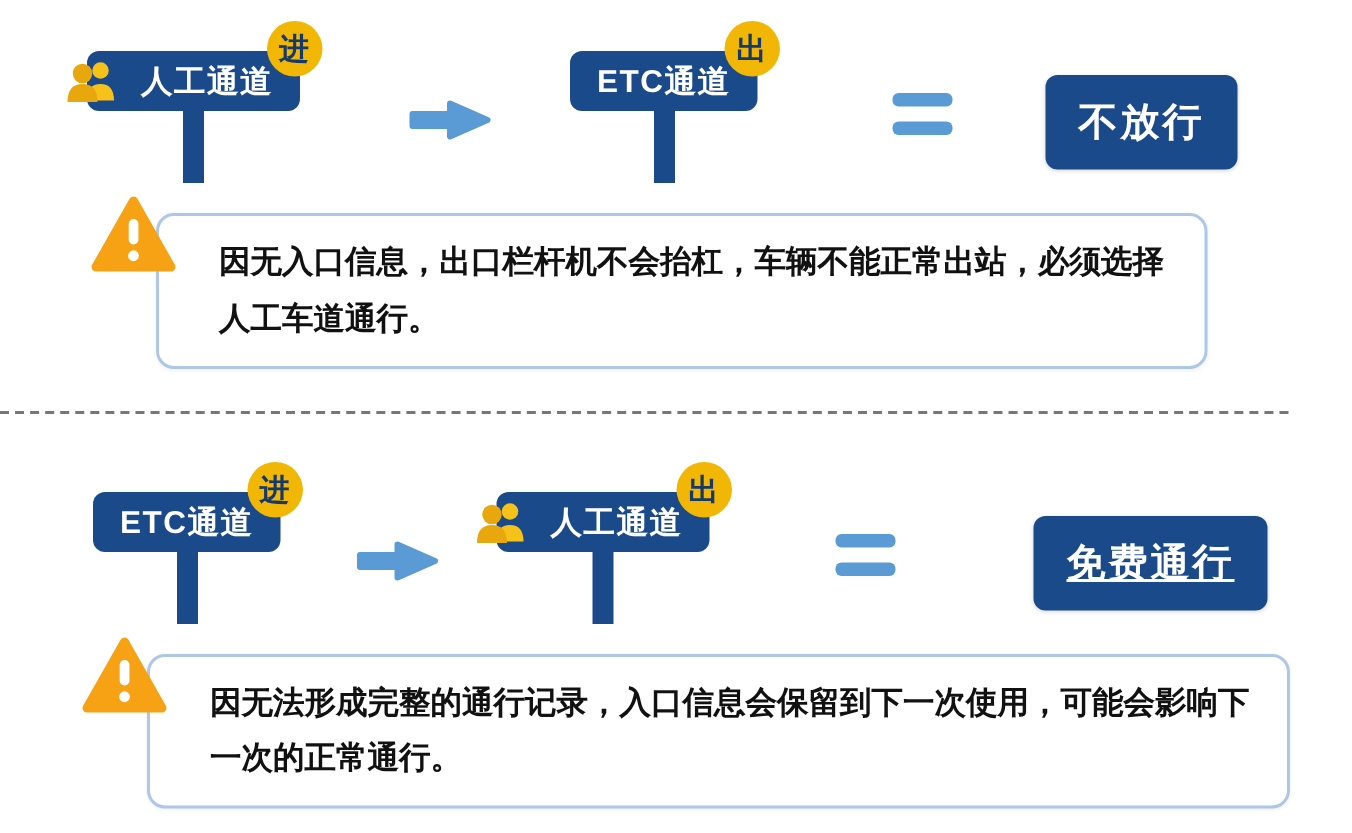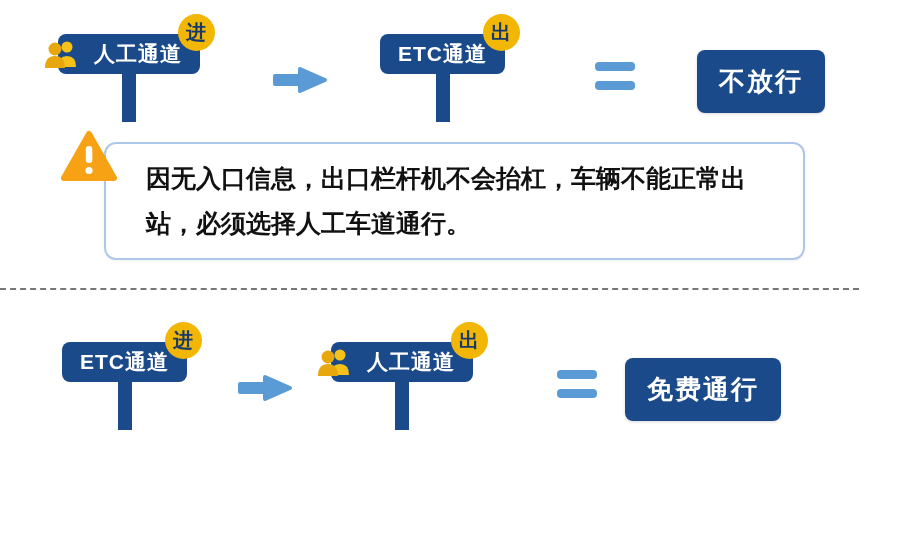--- a/index.html
+++ b/index.html
@@ -45,33 +45,33 @@
   .s1 .equals { margin-left:90px; }
   .s2 .equals { margin-left:84px; }
 
   .result-box {
     margin-top:16px; height:63px; display:flex; align-items:center;
     padding:0 22px; background:var(--navy); color:#fff; font-weight:bold;
     font-size:26px; border-radius:8px; letter-spacing:2px; white-space:nowrap;
     box-shadow:0 1px 3px rgba(0,0,0,.15);
   }
   .s1 .result-box { margin-left:62px; }
-  .s2 .result-box { margin-left:28px; }
+  .s2 .result-box { margin-left:92px;text-decoration:underline; }
 
   
   .note-row { position:relative; margin-top:20px; }
   .s1 .note-row { margin-left:60px; width:745px; }
   .s2 .note-row { margin-left:54px; width:806px; }
   .warn-icon { position:absolute; left:0; top:-12px; z-index:2; line-height:0; }
   .note-box {
     margin-left:44px; background:#fff; border:2px solid #aec6e8;
     border-radius:12px; padding:12px 22px 12px 40px;
     box-shadow:0 1px 3px rgba(0,0,0,.06);
   }
-  .note-text { font-size:25px; font-weight:bold; color:#111; line-height:1.8; }
+  .note-text { font-size:21px; font-weight:bold; color:#111; line-height:1.8; }
 
   
   .divider { margin:28px 42px 0 0; border-top:2px dashed #777; height:0; }
 </style>
 </head>
 <body>
 
 <div class="page">
 
   <section class="scenario s1">
@@ -165,15 +165,27 @@
       </div>
 
       <div class="equals">
           <i></i>
           <i></i>
         </div>
 
       <div class="result-box">免费通行</div>
     </div>
 
+    <div class="note-row">
+      <span class="warn-icon">
+        <svg width="58" height="52" viewBox="0 0 58 52">
+          <path d="M29 4 L54 48 H4 Z" fill="#f7a114" stroke="#f7a114" stroke-width="6" stroke-linejoin="round"></path>
+          <rect x="25.8" y="16" width="6.5" height="17" rx="3.2" fill="#ffffff"></rect>
+          <circle cx="29" cy="40.5" r="3.6" fill="#ffffff"></circle>
+        </svg>
+      </span>
+      <div class="note-box">
+        <p class="note-text">因无法形成完整的通行记录，入口信息会保留到下一次使用，可能会影响下一次的正常通行。</p>
+      </div>
+    </div>
   </section>
 
 </div>
 
 </body></html>

